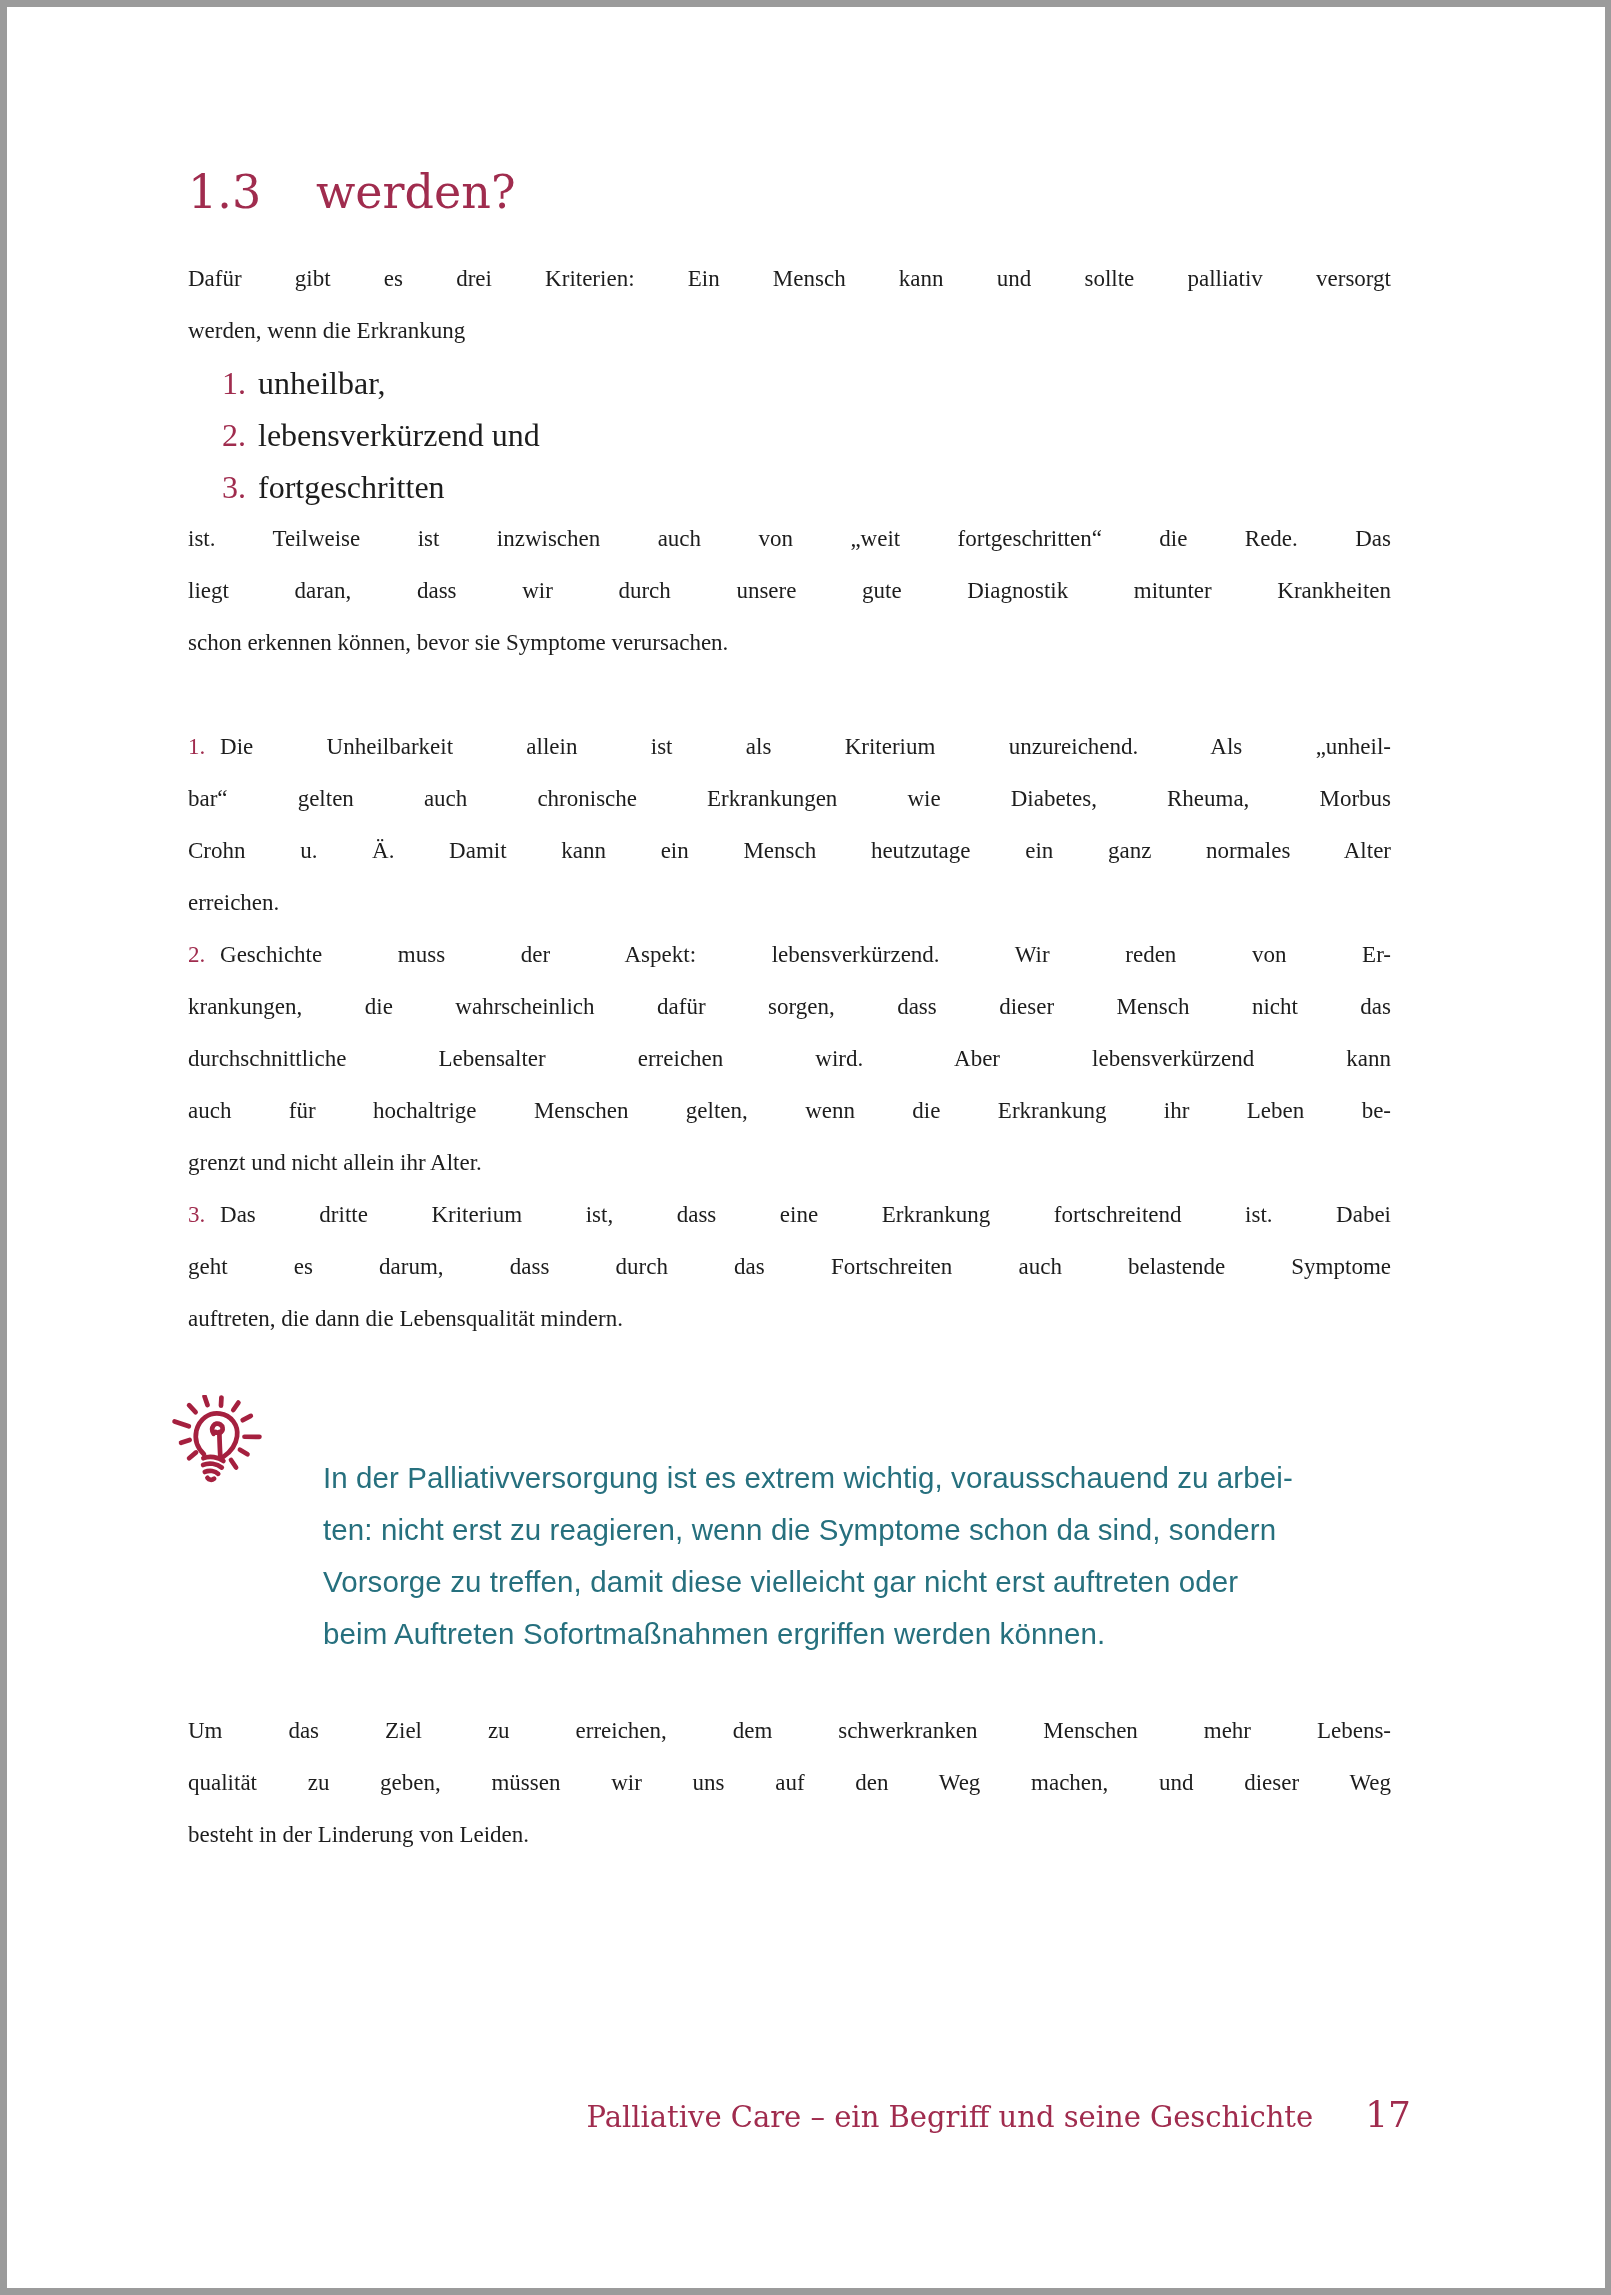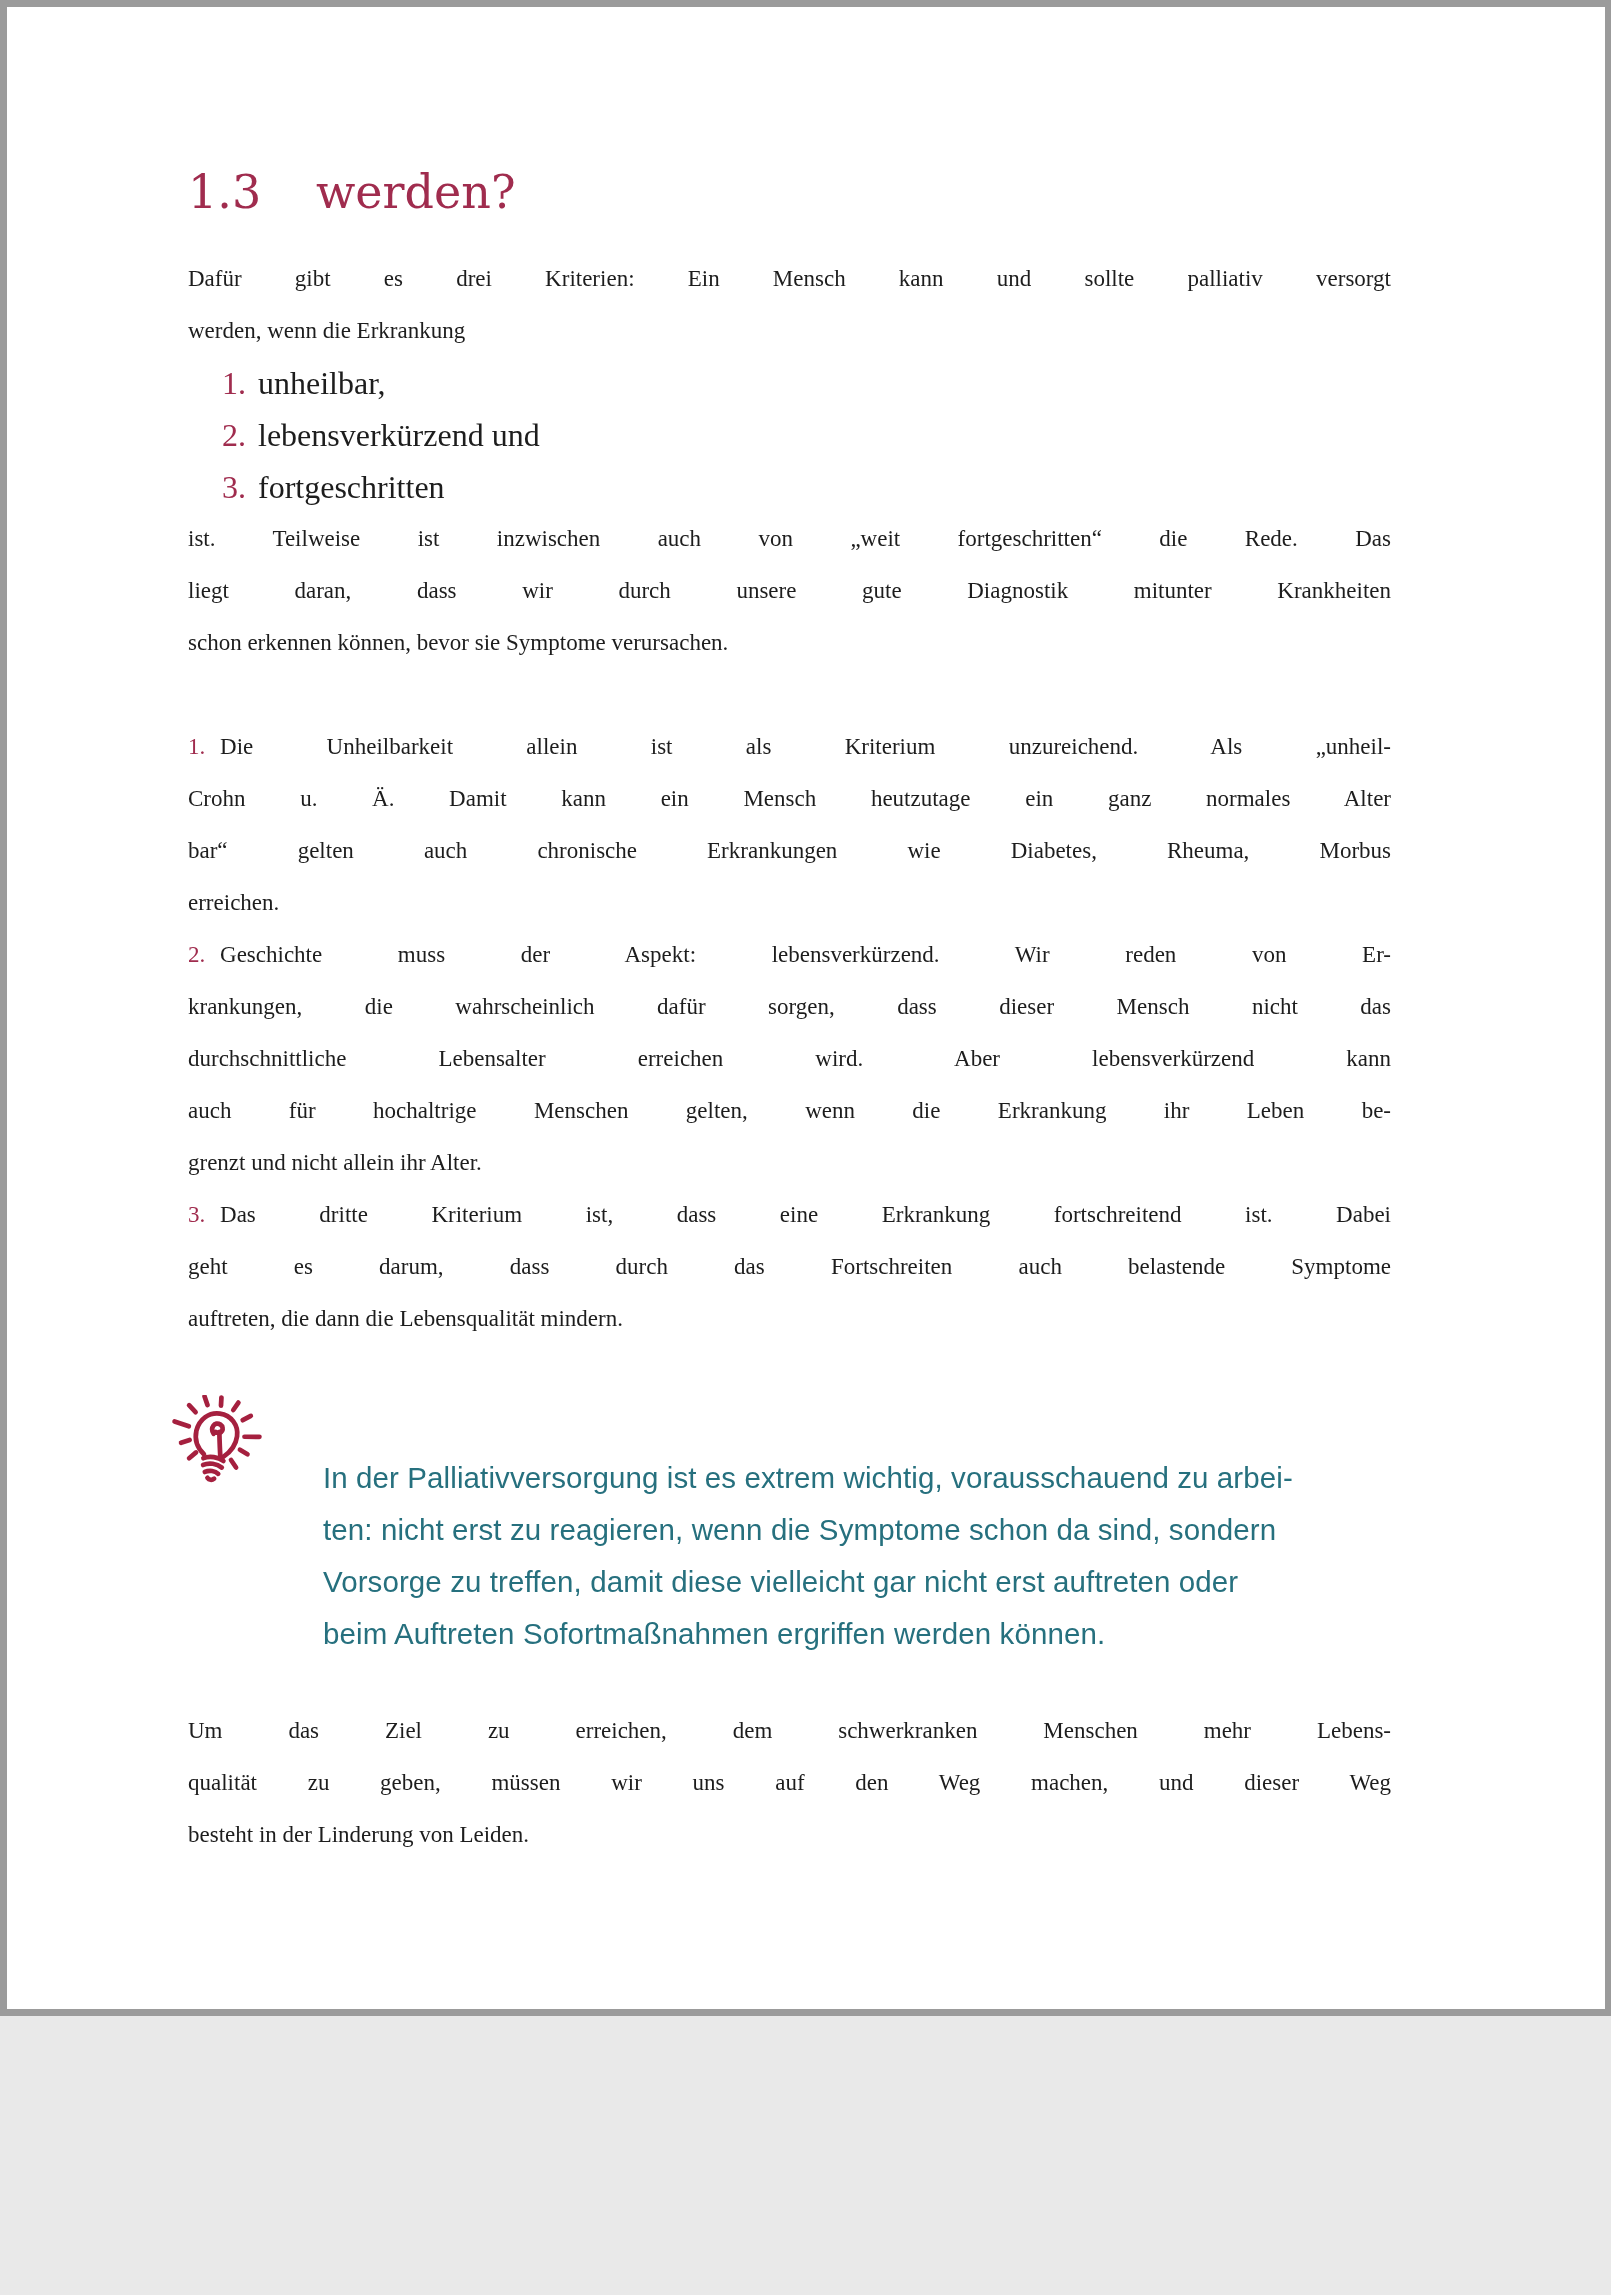--- a/index.html
+++ b/index.html
@@ -1,19 +1,19 @@
 <!DOCTYPE html>
 <html style="font-size:10.7px"><head>
 <meta charset="utf-8">
 <style>
   html, body { margin: 0; padding: 0; background: #e9e9e9; }
   .page {
     position: relative;
     width: 1612px;
-    height: 2016px;
+    height: 2295px;
     box-sizing: border-box;
     background: #ffffff;
     border: 7.4px solid #9b9b9b;
     padding: 154px 214px 0 181px;
     font-family: "Liberation Serif", serif;
     color: #1d1d1d;
     overflow: hidden;
   }
 
   
@@ -110,22 +110,22 @@
     <div class="jl">liegt daran, dass wir durch unsere gute Diagnostik mitunter Krankheiten</div>
     <div class="ll">schon erkennen können, bevor sie Symptome verursachen.</div>
   </div>
 
   <div class="criteria">
 
     <div class="para">
       <div class="jl">
         <span class="num">1.</span><span>Die Unheilbarkeit allein ist als Kriterium unzureichend. Als „unheil-</span>
       </div>
+      <div class="jl">bar“ gelten auch chronische Erkrankungen wie Diabetes, Rheuma, Morbus</div>
       <div class="jl">Crohn u. Ä. Damit kann ein Mensch heutzutage ein ganz normales Alter</div>
-      <div class="jl">bar“ gelten auch chronische Erkrankungen wie Diabetes, Rheuma, Morbus</div>
       <div class="ll">erreichen.</div>
     </div>
 
     <div class="para">
       <div class="jl">
         <span class="num">2.</span><span>Geschichte muss der Aspekt: lebensverkürzend. Wir reden von Er-</span>
       </div>
       <div class="jl">krankungen, die wahrscheinlich dafür sorgen, dass dieser Mensch nicht das</div>
       <div class="jl">durchschnittliche Lebensalter erreichen wird. Aber lebensverkürzend kann</div>
       <div class="jl">auch für hochaltrige Menschen gelten, wenn die Erkrankung ihr Leben be-</div>

